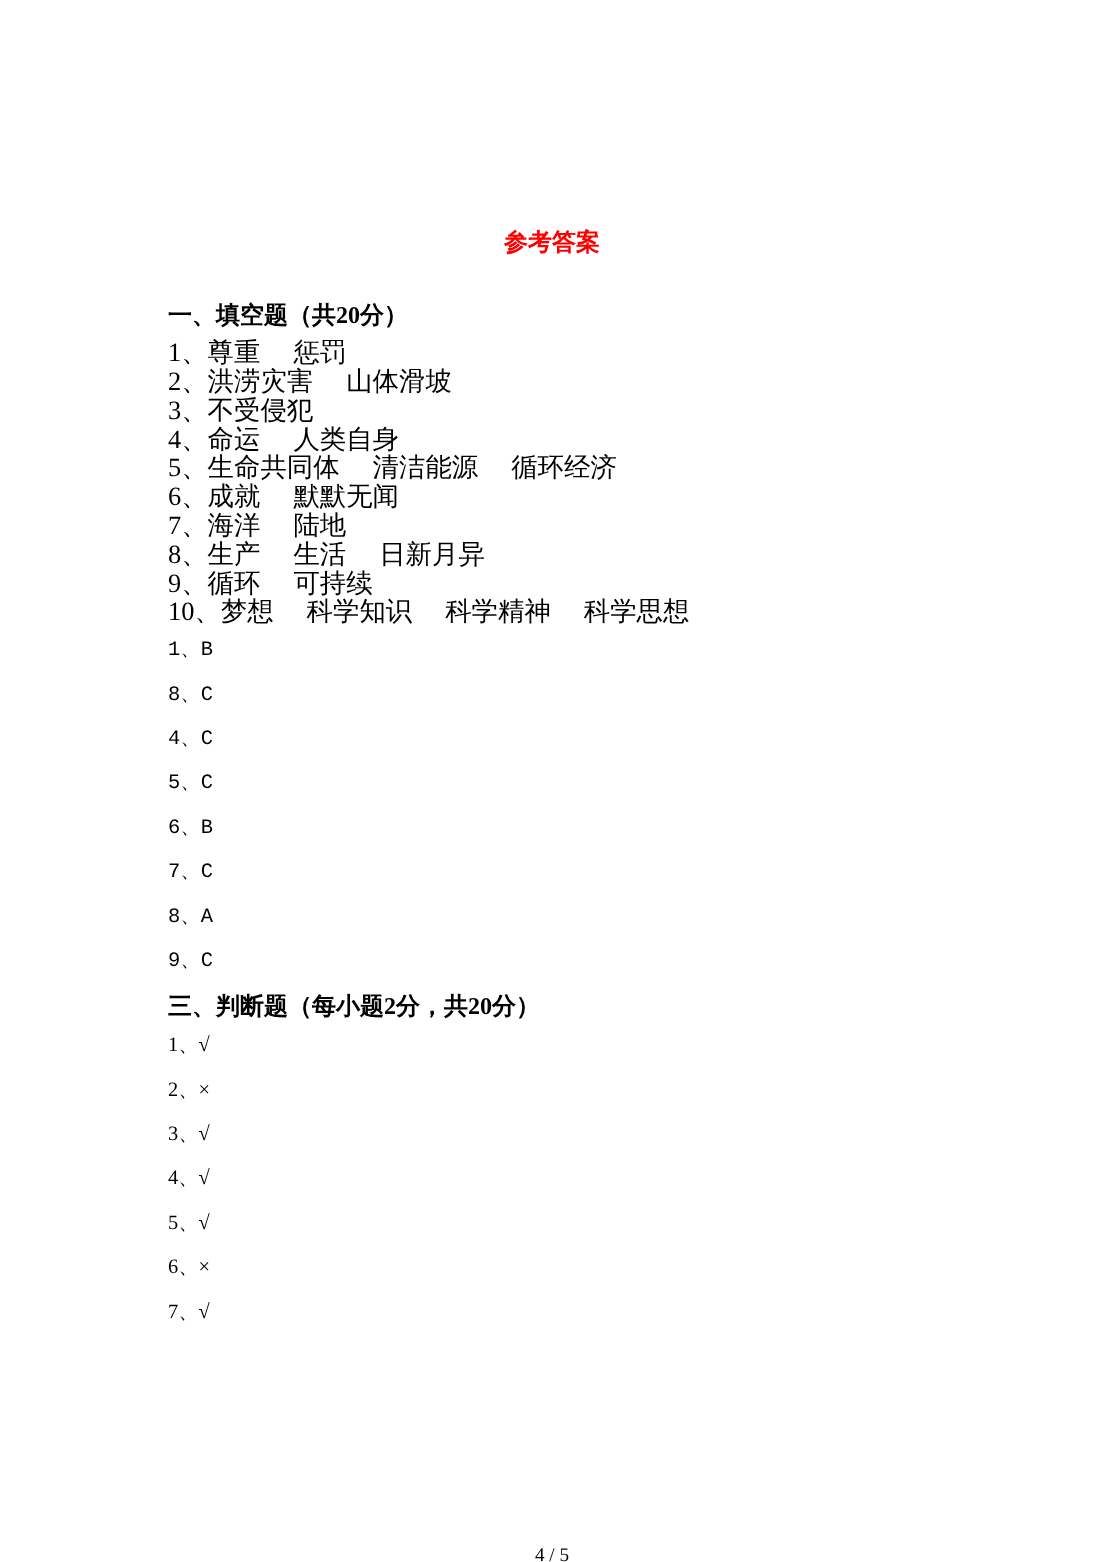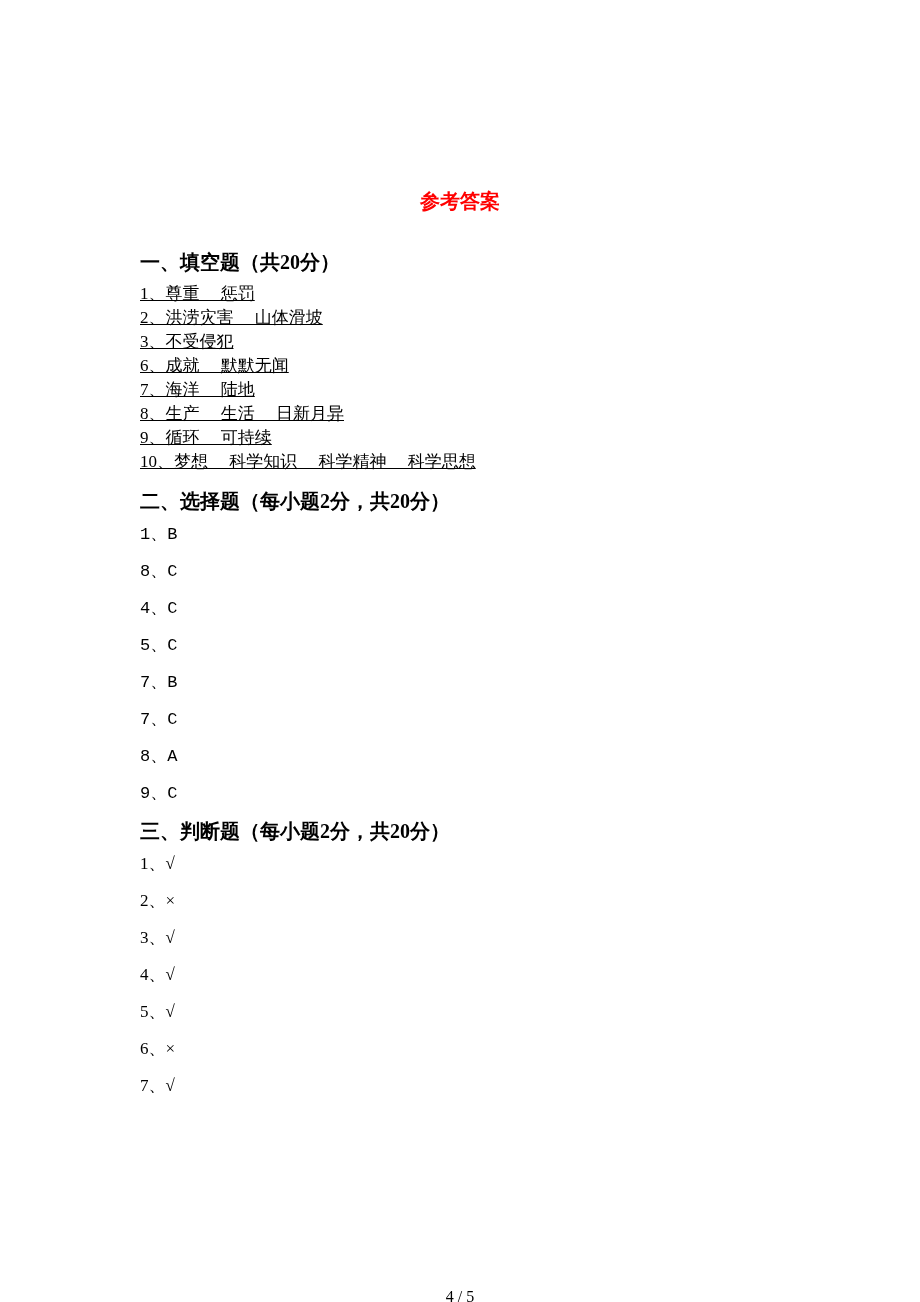--- a/index.html
+++ b/index.html
@@ -26,23 +26,22 @@
     font-family: "SimSun", "宋体", serif;
   }
   .section-heading {
     font-weight: bold;
     font-size: 20px;
     margin-top: 14px;
     margin-bottom: 6px;
     font-family: "SimSun", "宋体", serif;
   }
   .fill-list {
-    font-size: 17px;
+    font-size: 22px;
     line-height: 24px;
-    text-decoration: underline;
   }
   .fill-row {
     white-space: pre;
   }
   .mc-list {
     font-size: 17px;
   }
   .mc-row {
     margin: 7px 0 14px 0;
     font-family: "SimSun", "宋体", "Courier New", monospace;
@@ -68,34 +67,35 @@
 
 <div class="page">
 
   <div class="doc-title">参考答案</div>
 
   <div class="section-heading">一、填空题（共20分）</div>
   <div class="fill-list">
     <div class="fill-row">1、尊重     惩罚</div>
     <div class="fill-row">2、洪涝灾害     山体滑坡</div>
     <div class="fill-row">3、不受侵犯</div>
+    <div class="fill-row">4、命运     人类自身</div>
+    <div class="fill-row">5、生命共同体     清洁能源     循环经济</div>
     <div class="fill-row">6、成就     默默无闻</div>
     <div class="fill-row">7、海洋     陆地</div>
     <div class="fill-row">8、生产     生活     日新月异</div>
     <div class="fill-row">9、循环     可持续</div>
     <div class="fill-row">10、梦想     科学知识     科学精神     科学思想</div>
   </div>
 
-  <div class="section-heading">二、选择题（每小题2分，共20分）</div>
   <div class="mc-list">
     <div class="mc-row">1、B</div>
     <div class="mc-row">8、C</div>
     <div class="mc-row">4、C</div>
     <div class="mc-row">5、C</div>
-    <div class="mc-row">7、B</div>
+    <div class="mc-row">6、B</div>
     <div class="mc-row">7、C</div>
     <div class="mc-row">8、A</div>
     <div class="mc-row">9、C</div>
   </div>
 
   <div class="section-heading">三、判断题（每小题2分，共20分）</div>
   <div class="tf-list">
     <div class="tf-row">1、√</div>
     <div class="tf-row">2、×</div>
     <div class="tf-row">3、√</div>

